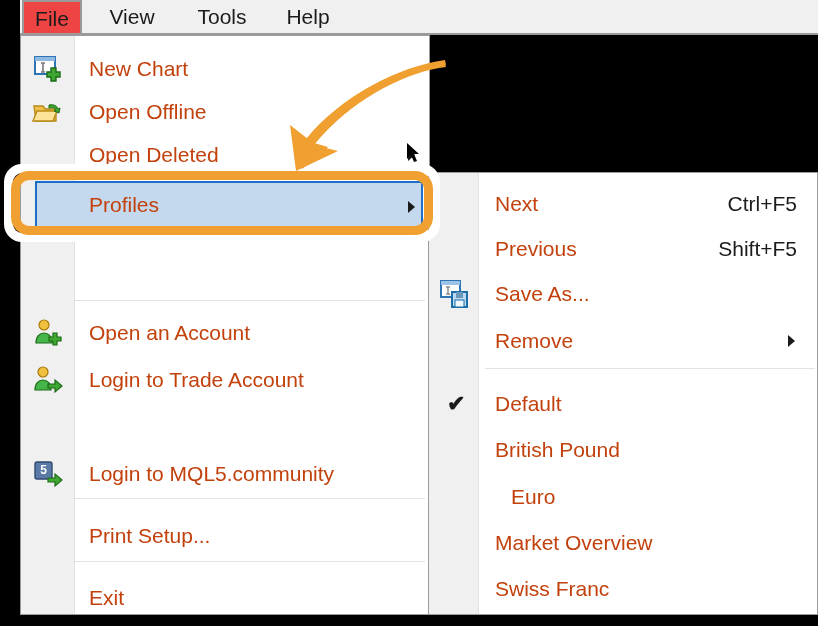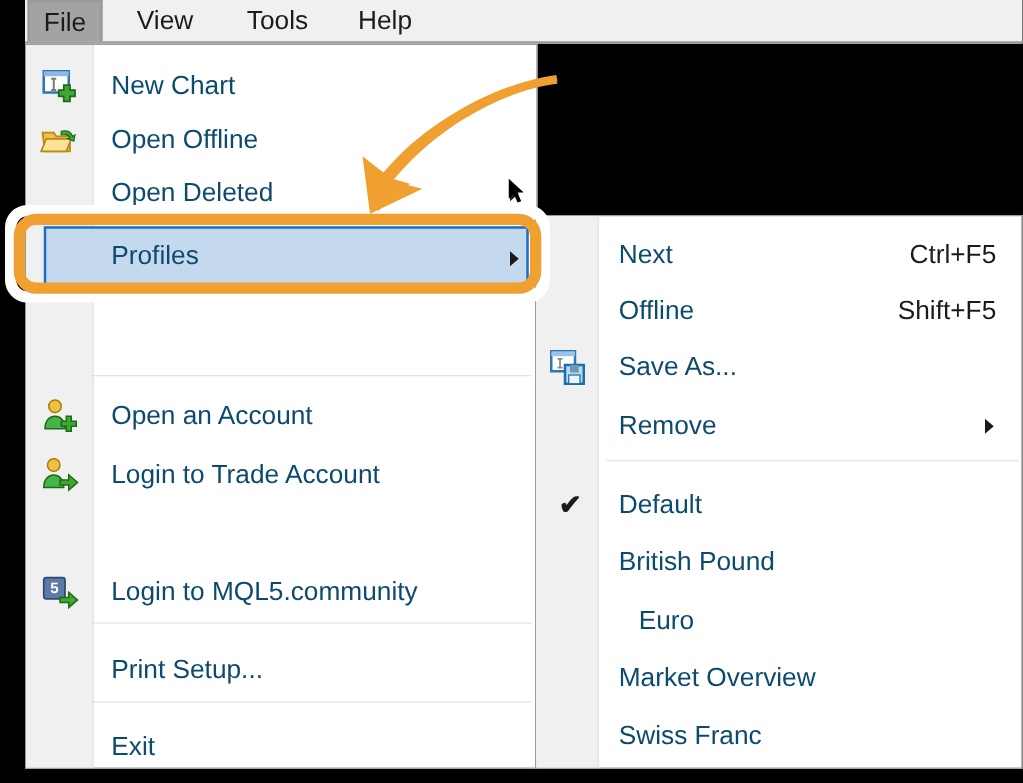--- a/index.html
+++ b/index.html
@@ -42,21 +42,21 @@
     top: 0;
     height: 33px;
     line-height: 33px;
     font-size: 21px;
     color: #1b1b1b;
     text-align: center;
     cursor: default;
     white-space: nowrap;
   }
   .mb-item.active {
-    background: #a3a3a3;
+    background: #ef4444;
     border-left: 2px solid #9a9a9a;
     border-right: 2px solid #9a9a9a;
     border-top: 2px solid #9a9a9a;
     box-sizing: border-box;
     z-index: 5;
   }
 
   
   .menu-panel {
     position: absolute;
@@ -91,21 +91,21 @@
     position: absolute;
     width: 34px;
     height: 34px;
     display: flex;
     align-items: center;
     justify-content: center;
   }
   .mi-label {
     position: absolute;
     font-size: 21px;
-    color: #0c4a6e;
+    color: #c2410c;
   }
   .mi-accel {
     position: absolute;
     font-size: 21px;
     color: #1b1b1b;
   }
   .mi-arrow {
     position: absolute;
     width: 0; height: 0;
     border-top: 6px solid transparent;
@@ -245,21 +245,21 @@
 
   <div class="menu-panel" id="profiles-panel" style="left: 428px; top: 172px; width: 390px; height: 443px;">
     <div class="menu-gutter" id="profiles-gutter" style="width: 50px;"></div>
     <div class="menu-items" id="profiles-items">
         <div class="mi-sep" style="left: 56px; top: 195px; width: 330px;"></div>
         <div class="mi" style="top: 11px; height: 40px;">
           <span class="mi-label" style="left: 66px;">Next</span>
           <span class="mi-accel" style="right: 20px;">Ctrl+F5</span>
         </div>
         <div class="mi" style="top: 56px; height: 40px;">
-          <span class="mi-label" style="left: 66px;">Offline</span>
+          <span class="mi-label" style="left: 66px;">Previous</span>
           <span class="mi-accel" style="right: 20px;">Shift+F5</span>
         </div>
         <div class="mi" style="top: 101px; height: 40px;">
           <span class="mi-icon" style="left: 8px; top: 3px;">
             <svg width="32" height="32" viewBox="0 0 32 32">
               <rect x="3" y="3" width="19" height="16" fill="#ffffff" stroke="#2e75b6" stroke-width="2"></rect>
                <rect x="3" y="3" width="19" height="4" fill="#9cc3e5"></rect>
                <path d="M10 9 v7 M8 9 h4 M8 16 h4" stroke="#8a8a8a" stroke-width="1.4" fill="none"></path>
                <rect x="14" y="14" width="15" height="15" fill="#bcd9f2" stroke="#1b6ea8" stroke-width="2"></rect>
                <rect x="18" y="14" width="7" height="6" fill="#6d97b8"></rect>

